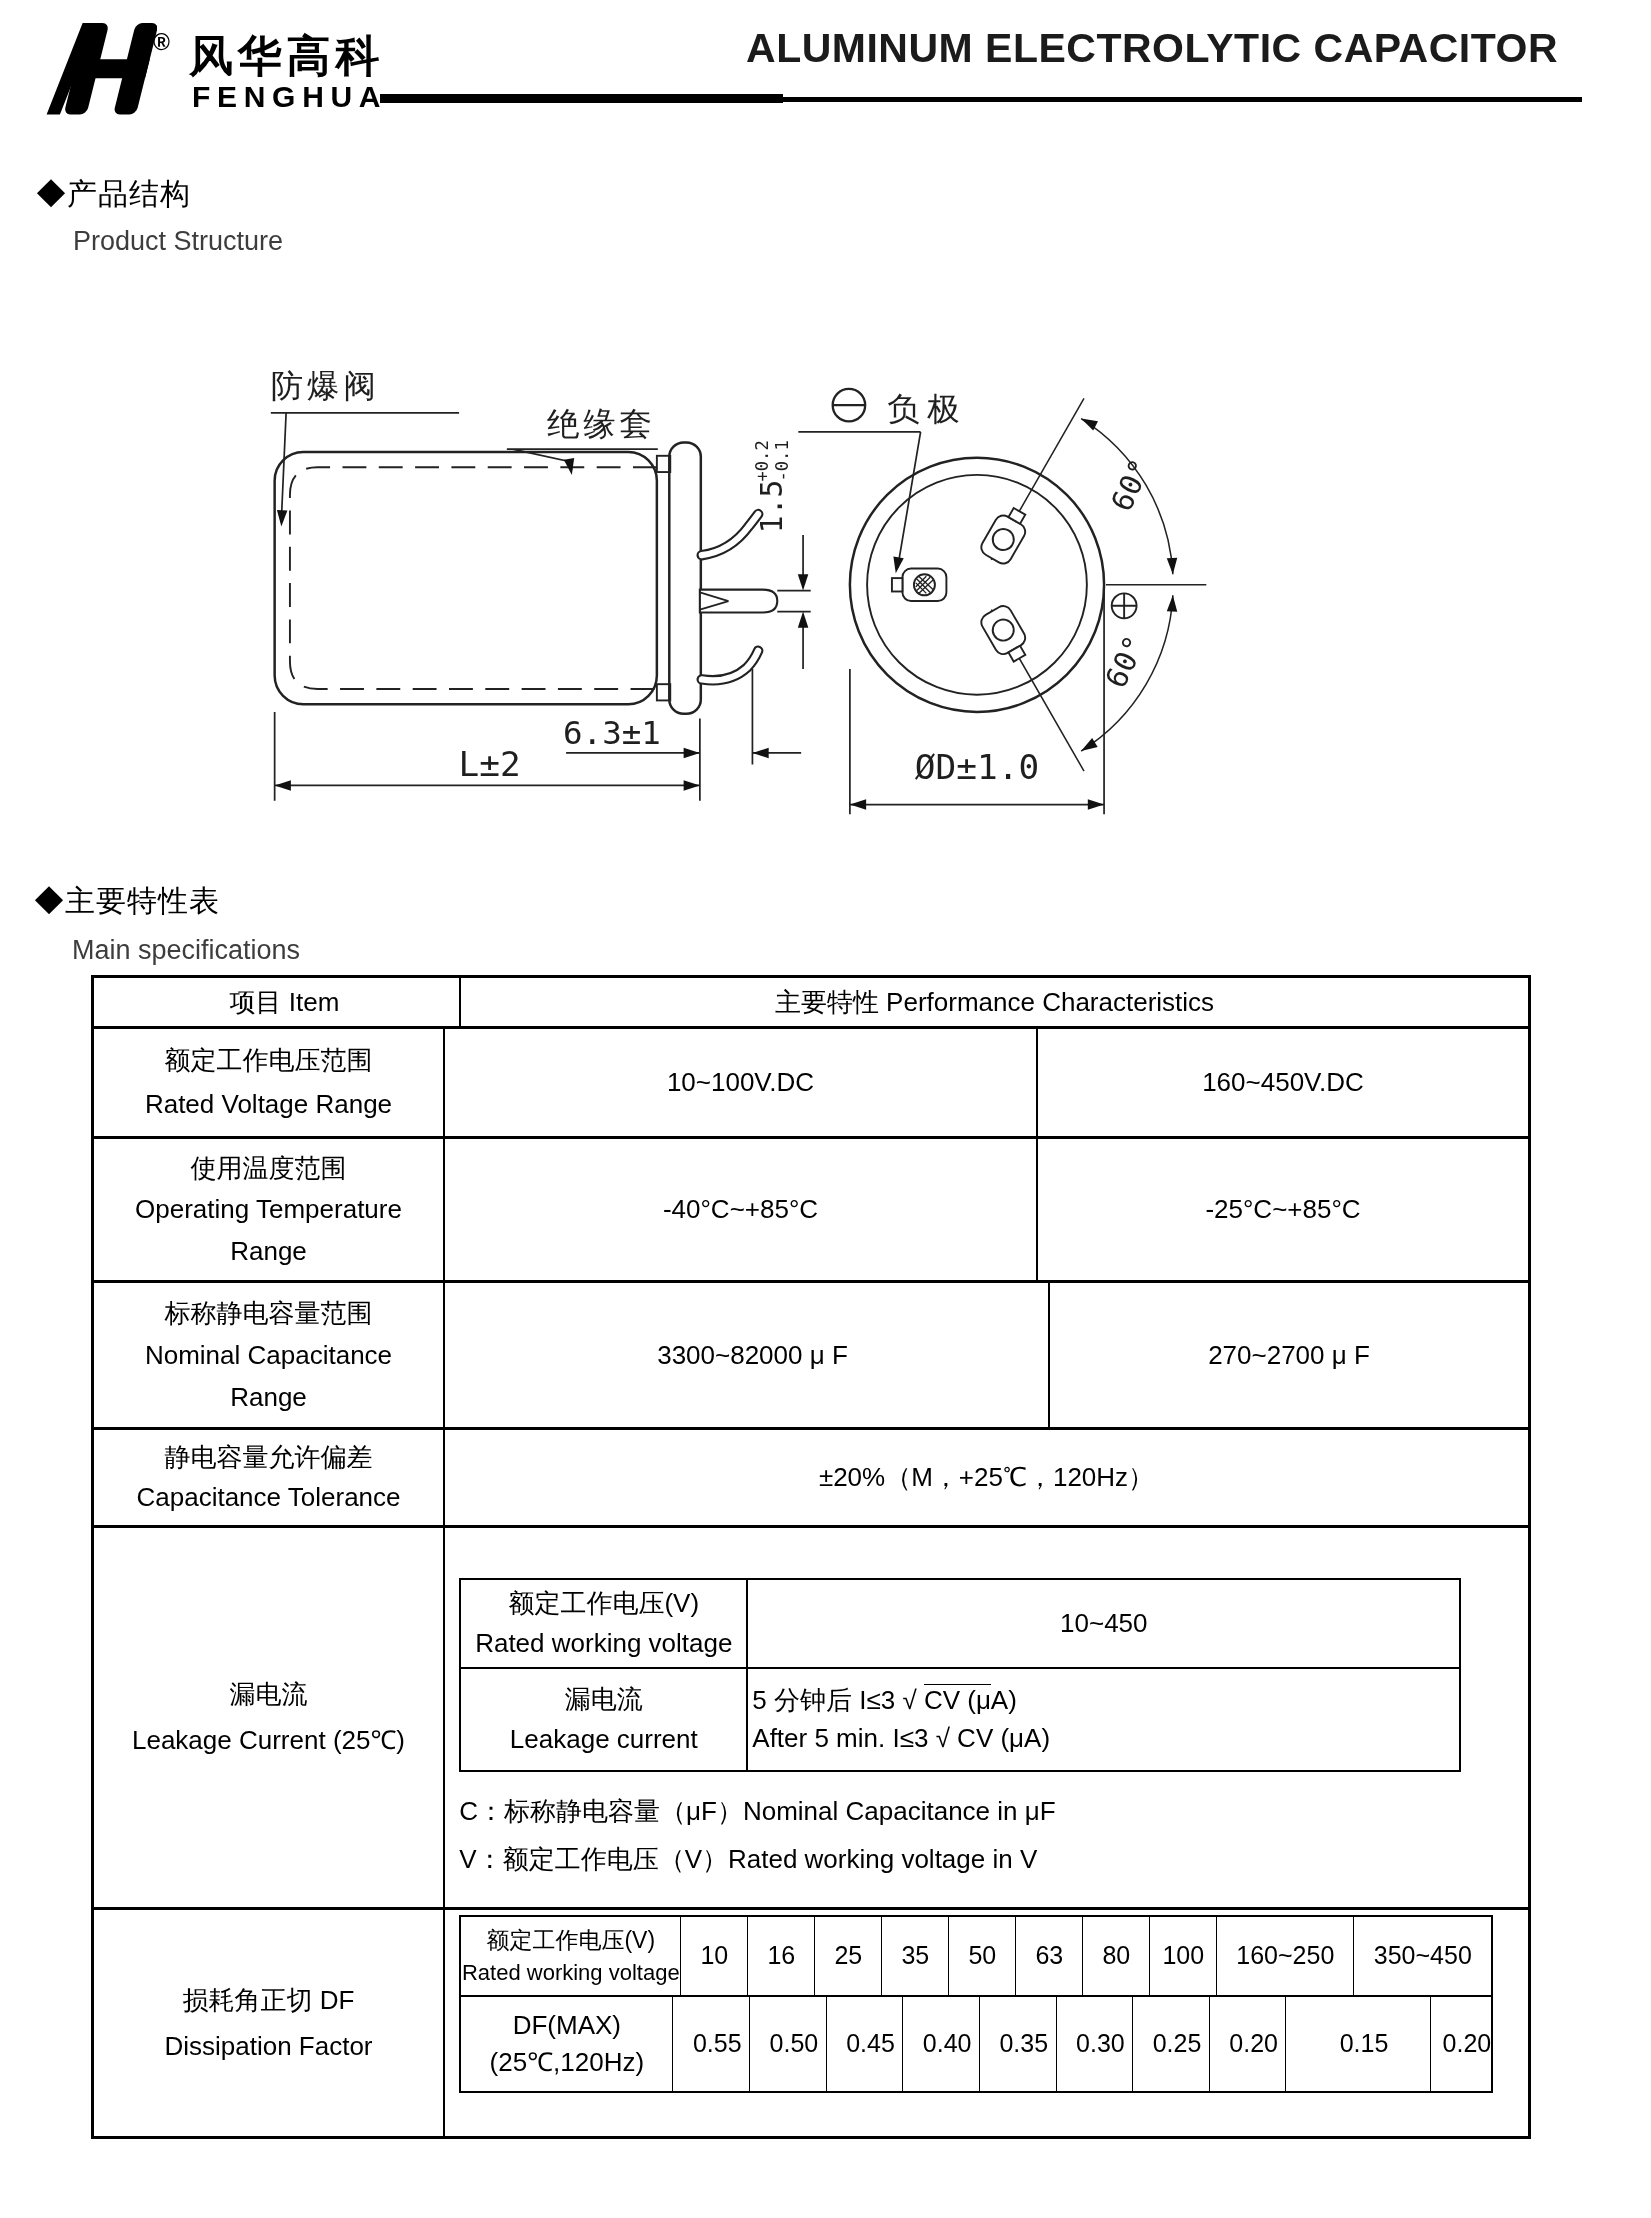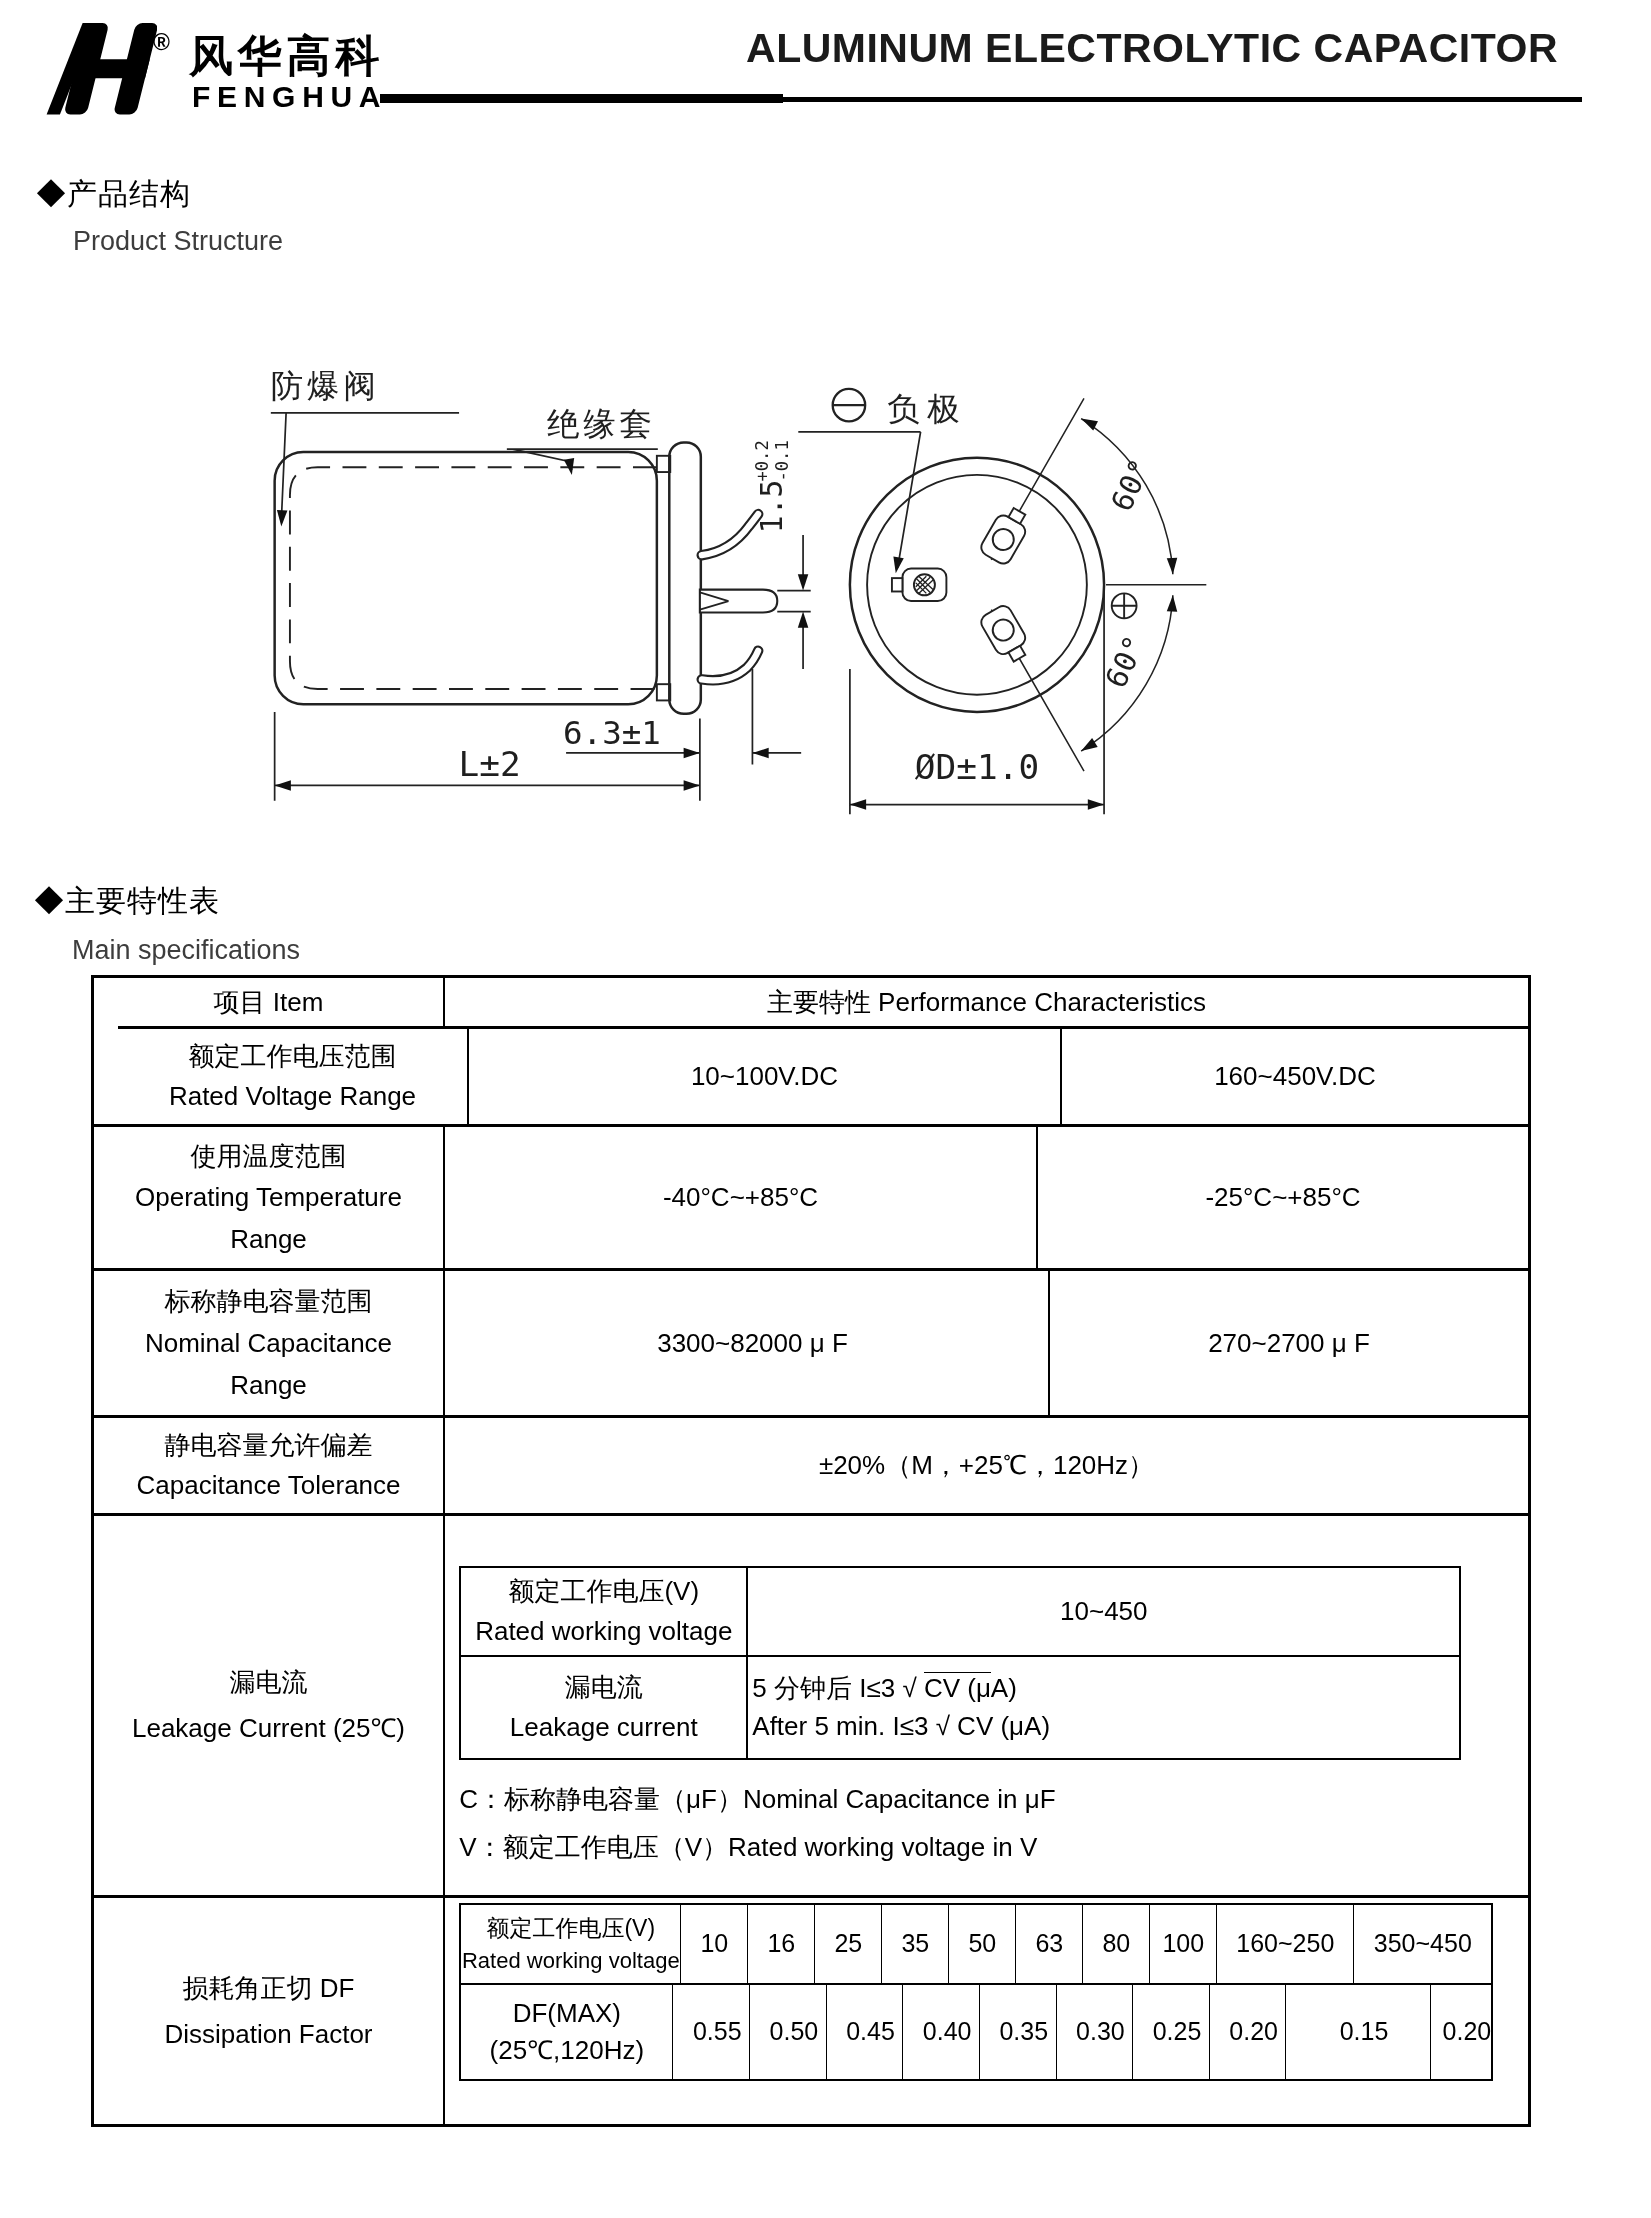--- a/index.html
+++ b/index.html
@@ -20,31 +20,31 @@
   .s1-en{left:73px;top:226px;}
   .s2-cn{left:34px;top:881px;}
   .s2-en{left:72px;top:935px;}
   
   .diagram{left:0;top:0;width:1652px;height:860px;}
   .cad{font-family:"DejaVu Sans Mono",monospace;fill:#1f1f1f;}
   .cjk-lbl{font-family:"Liberation Sans",sans-serif;fill:#1f1f1f;}
   
   .spec-table{left:91px;top:975px;width:1440px;border:3.8px solid #000;box-sizing:border-box;background:#fff;}
   .tr{display:flex;box-sizing:border-box;border-top:3.8px solid #000;}
-  .tr.first{border-top:none;}
+  .tr.first{border-top:none;padding-left:16px;}
   .td-label{width:351px;border-right:2.9px solid #000;box-sizing:border-box;display:flex;flex-direction:column;
             justify-content:space-evenly;align-items:center;text-align:center;padding:3.8px 5.7px;}
   .td-rest{flex:1;display:flex;box-sizing:border-box;}
   .td-low{width:593px;border-right:2.9px solid #000;box-sizing:border-box;display:flex;align-items:center;justify-content:center;}
   .td-high{flex:1;display:flex;align-items:center;justify-content:center;}
   .td-span{flex:1;display:flex;align-items:center;justify-content:center;}
   .cellpos{position:relative;border-radius:23px;}
   .t-txt{font-size:26px;line-height:32.5px;}
   .h-row{height:48px;}
-  .r1{height:98px;margin-left:24px;}
+  .r1{height:110px;}
   .r2{height:144px;}
   .r3{height:147px;gap:12px;}
   .r4{height:98px;}
   .r5{height:382px;}
   .r6{height:229px;}
   
   .leak-inner{position:absolute;left:14.3px;top:50px;width:1002px;border:2.9px solid #000;box-sizing:border-box;}
   .li-row{display:flex;box-sizing:border-box;}
   .li-row2{border-top:2.9px solid #000;}
   .li-label{width:287px;border-right:2.9px solid #000;box-sizing:border-box;display:flex;flex-direction:column;

